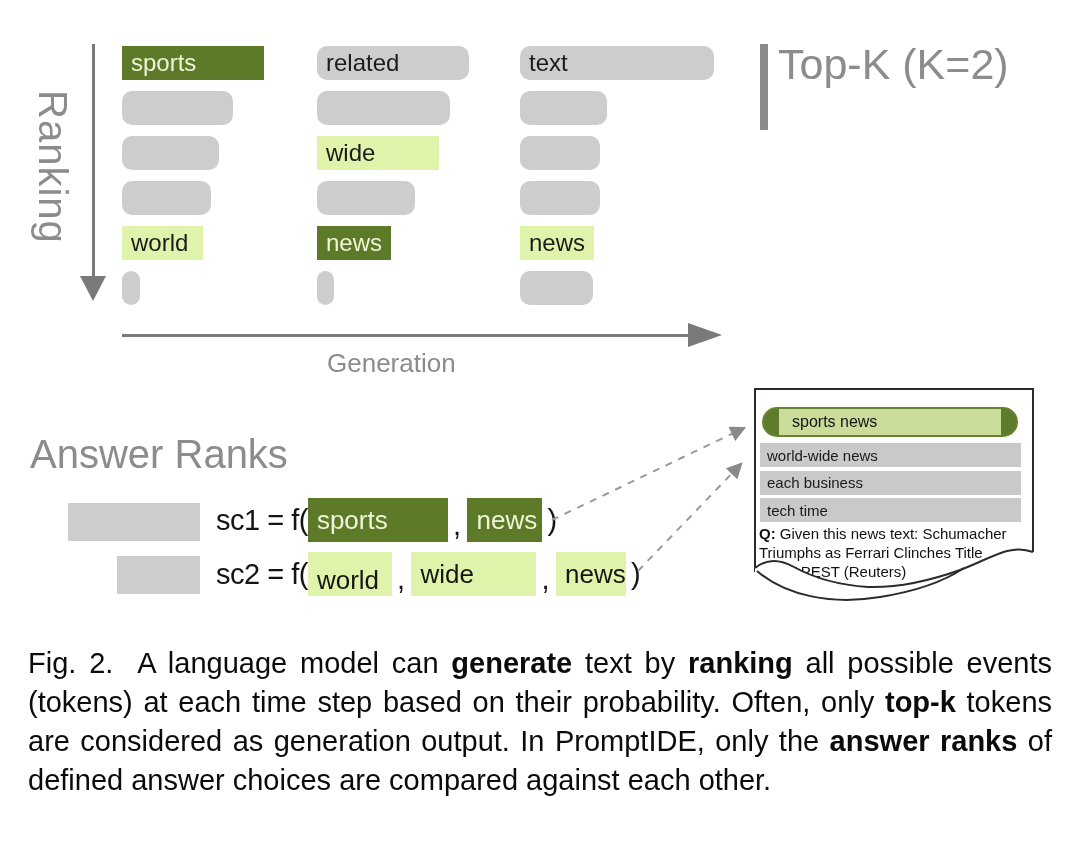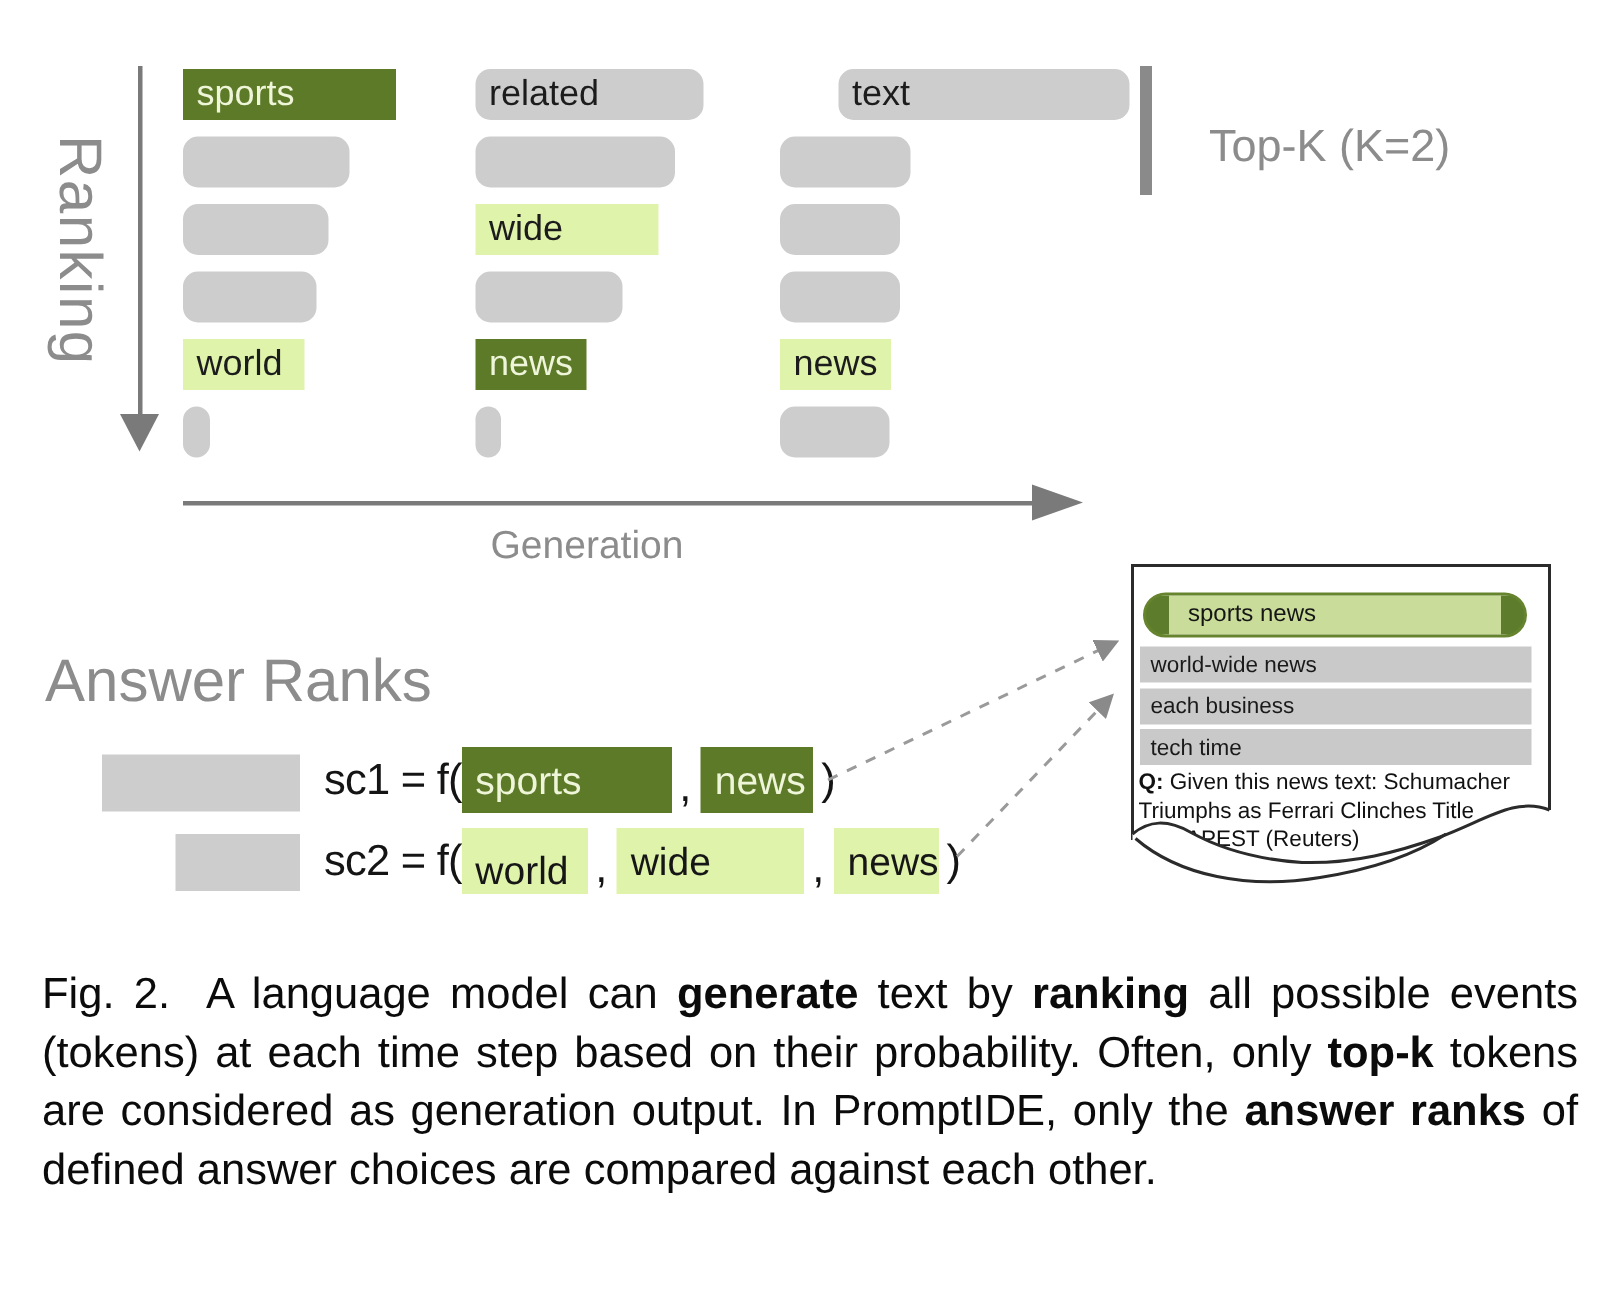--- a/index.html
+++ b/index.html
@@ -36,21 +36,21 @@
   .col[data-col="2"]{left:520px;}
   .bar{height:34px;margin-bottom:11px;display:flex;align-items:center;}
   .bar .lbl{font-size:24px;color:#1c1c1c;padding-left:9px;white-space:nowrap;}
   .bar.dark{background:var(--dark-green);}
   .bar.dark .lbl{color:var(--dark-green-text);}
   .bar.light{background:var(--light-green);}
   .bar.gray{background:var(--bar-gray);border-radius:10px;}
 
   
   .topk-bar{left:760px;top:44px;width:8px;height:86px;background:#8a8a8a;}
-  .topk-label{left:806px;top:40px;font-size:30px;color:var(--label-gray);white-space:nowrap;margin-top:41px;}
+  .topk-label{left:778px;top:40px;font-size:43px;color:var(--label-gray);white-space:nowrap;}
 
   
   .answer-ranks-heading{left:30px;top:432px;font-size:40px;color:var(--label-gray);}
   .score-bar-wrap{left:0;width:200px;display:flex;justify-content:flex-end;}
   .score-bar-wrap[data-eq-bar="0"]{top:503px;}
   .score-bar-wrap[data-eq-bar="1"]{top:556px;}
   .score-bar{height:38px;background:var(--bar-gray);}
   .eq{left:216px;height:46px;display:flex;align-items:center;white-space:nowrap;}
   .eq[data-eq="0"]{top:497px;}
   .eq[data-eq="1"]{top:551px;justify-content:center;}
@@ -62,21 +62,21 @@
   .tok.dark{background:var(--dark-green);}
   .tok.dark .lbl{color:var(--dark-green-text);}
   .tok.light{background:var(--light-green);}
   .tok.light .lbl{color:#161616;}
   .eq .tok[data-token="world"] .lbl{transform:translateY(6px);}
 
   
   .overlay{left:0;top:0;pointer-events:none;}
 
   
-  .card{left:748px;top:372px;width:292px;height:245px;}
+  .card{left:748px;top:384px;width:292px;height:245px;}
   .card svg{position:absolute;left:0;top:0;}
   .card .content{position:absolute;left:0;top:0;width:100%;height:100%;z-index:1;}
   .pill{
     position:absolute;left:14px;top:23px;width:256px;height:30px;box-sizing:border-box;
     border:2px solid #66832e;border-radius:16px;
     background:linear-gradient(90deg,var(--pill-cap) 0 15px,var(--pill-body) 15px calc(100% - 15px),var(--pill-cap) calc(100% - 15px));
     display:flex;align-items:center;
   }
   .pill .lbl{font-size:16px;color:#151515;padding-left:28px;}
   .opt{
@@ -120,21 +120,21 @@
     <div class="bar light" style="width: 122px;">
       <span class="lbl">wide</span>
     </div>
     <div class="bar gray" style="width: 98px;"></div>
     <div class="bar dark" style="width: 74px;">
       <span class="lbl">news</span>
     </div>
     <div class="bar gray" style="width: 17px;"></div>
   </div>
 <div class="abs col" data-col="2">
-    <div class="bar gray" style="width: 194px; margin-left: 39px;">
+    <div class="bar gray" style="width: 194px;">
       <span class="lbl">text</span>
     </div>
     <div class="bar gray" style="width: 87px;"></div>
     <div class="bar gray" style="width: 80px;"></div>
     <div class="bar gray" style="width: 80px;"></div>
     <div class="bar light" style="width: 74px;">
       <span class="lbl">news</span>
     </div>
     <div class="bar gray" style="width: 73px;"></div>
   </div>

